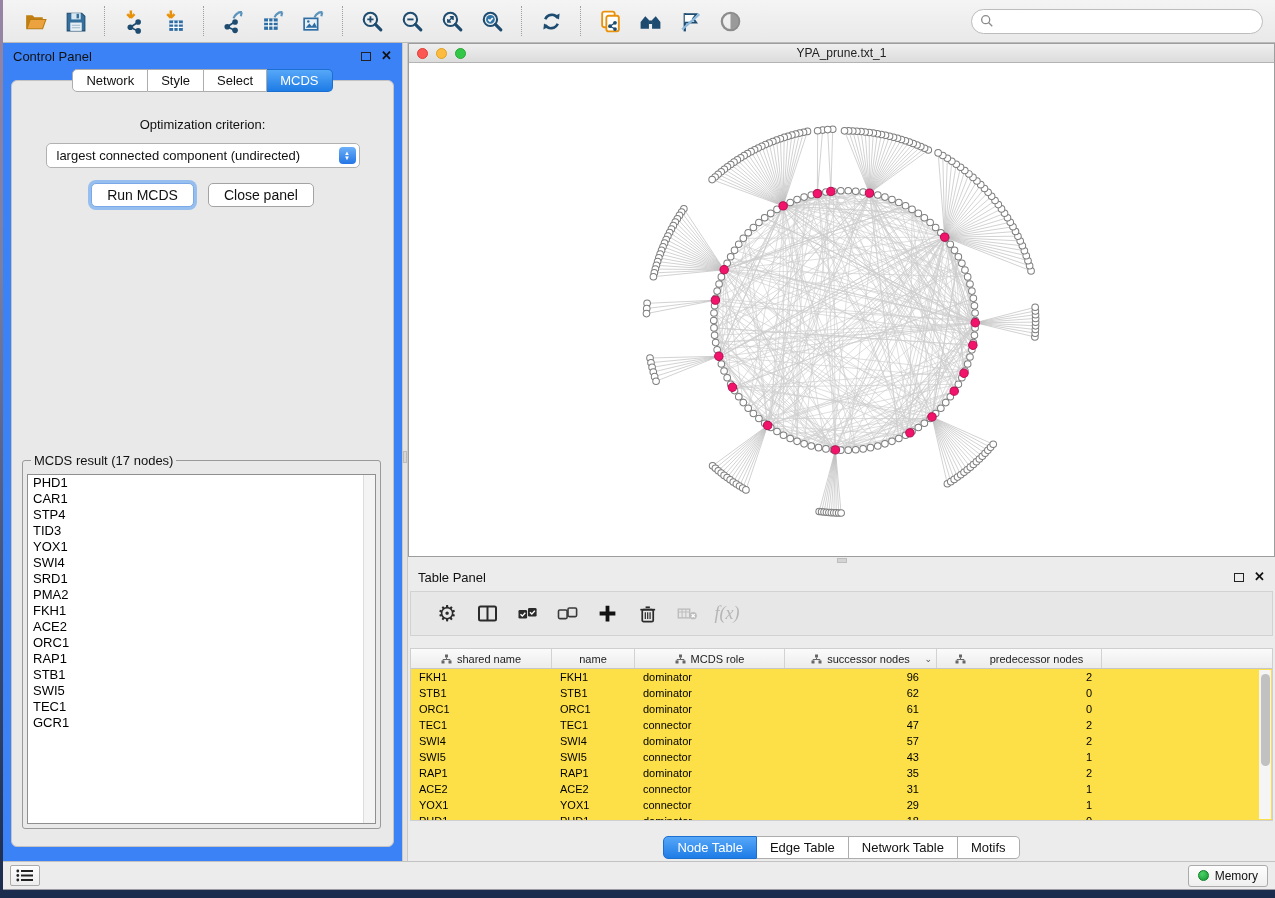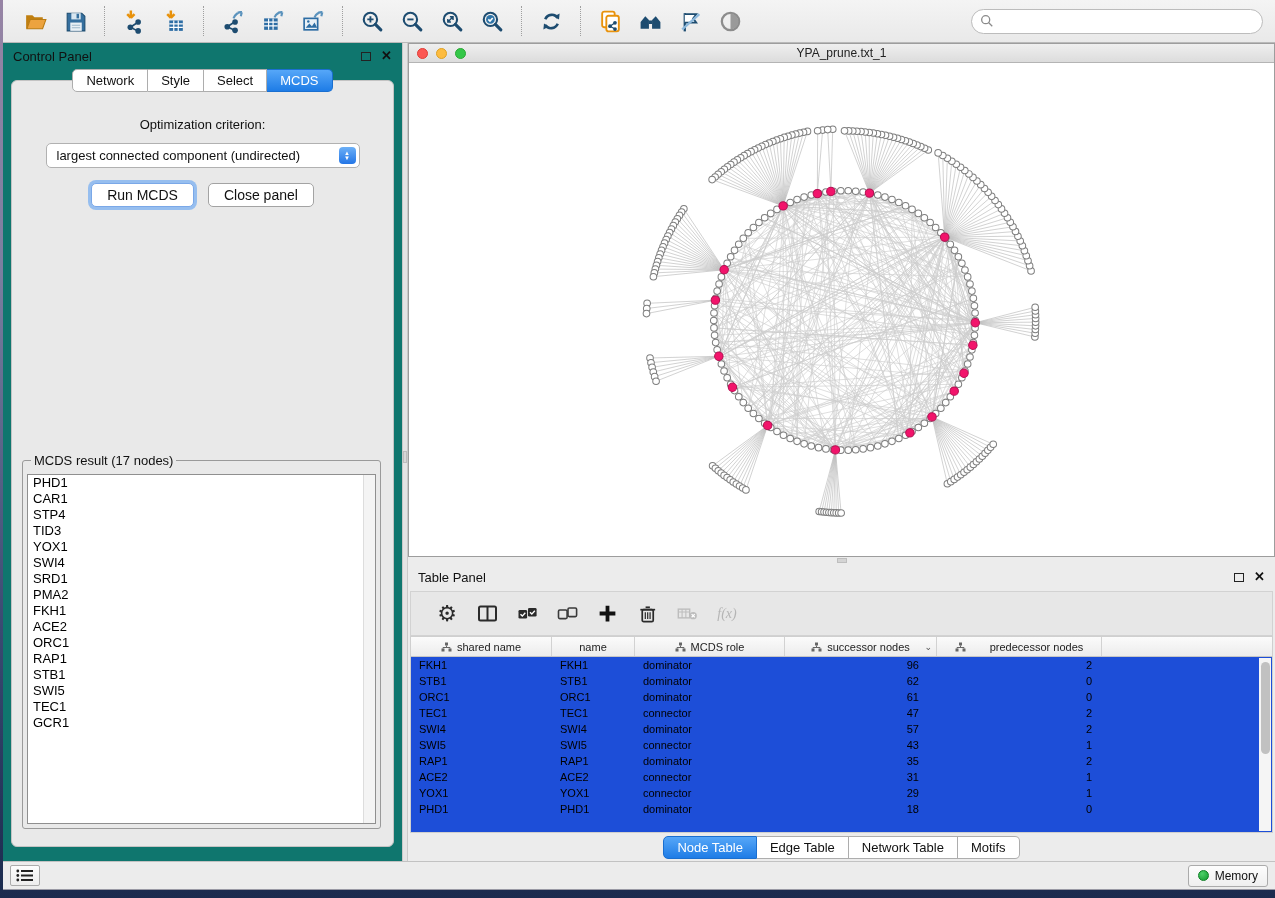--- a/index.html
+++ b/index.html
@@ -14,21 +14,21 @@
   .toolbar{height:43px;background:linear-gradient(#f4f4f4,#e9e9e9);border-bottom:1px solid #b9b9b9;display:flex;align-items:center;padding:0 12px;flex:none;}
   .tbtn{width:34px;height:34px;display:flex;align-items:center;justify-content:center;margin:0 3px;border-radius:4px;cursor:default;}
   .tbtn svg{width:25px;height:25px;}
   .tsep{width:1px;height:30px;border-left:1px dotted #9f9f9f;margin:0 9px;}
   .searchbox{margin-left:auto;width:292px;height:25px;background:#fff;border:1px solid #bcbcbc;border-radius:13px;display:flex;align-items:center;padding:0 8px;}
   .searchbox svg{width:14px;height:14px;flex:none;}
   .searchbox input{border:none;outline:none;background:transparent;flex:1;font-size:12px;margin-left:5px;font-family:"Liberation Sans",sans-serif;}
   
   .main{flex:1;display:flex;min-height:0;}
   
-  .cpanel{width:399px;flex:none;display:flex;flex-direction:column;background:#0f766e;}
+  .cpanel{width:399px;flex:none;display:flex;flex-direction:column;background:#3b82f6;}
   .panel-head{height:26px;display:flex;align-items:center;padding:0 10px;font-size:13px;color:#111;flex:none;}
   .panel-head .ph-icons{margin-left:auto;display:flex;align-items:center;gap:10px;}
   .float-ic{width:10px;height:9px;border:1.6px solid #222;display:inline-block;}
   .close-ic{font-size:13px;font-weight:bold;color:#111;line-height:10px;}
   .cp-tabs{display:flex;justify-content:center;flex:none;position:relative;z-index:2;}
   .seg-btn{font-size:13px;padding:3px 13px;background:#fff;border:1px solid #adadad;border-left-width:0;color:#111;cursor:default;}
   .seg-btn:first-child{border-left-width:1px;border-radius:5px 0 0 5px;}
   .seg-btn:last-child{border-radius:0 5px 5px 0;}
   .seg-btn.active{background:linear-gradient(#56a7f8,#1e7ce6);border-color:#1a6fd0;color:#fff;}
   .cp-content{margin:-12px 8px 14px;padding-top:12px;border:1px solid #c3c3c3;border-radius:6px;background:#e9e9e9;flex:1;position:relative;}
@@ -59,22 +59,22 @@
   .net-canvas{flex:1;position:relative;background:#fff;overflow:hidden;}
   .net-canvas svg{position:absolute;inset:0;}
   .hsplit{height:7px;flex:none;background:#ececec;position:relative;}
   .hhandle{position:absolute;top:1px;left:50%;width:10px;height:5px;margin-left:-5px;background:#d4d4d4;border:1px solid #bebebe;}
   
   .tpanel{flex:1;display:flex;flex-direction:column;background:#ececec;min-height:0;}
   .tp-toolbar{height:45px;flex:none;margin:1px 2px 0;background:#e7e7e7;border:1px solid #d2d2d2;display:flex;align-items:center;padding-left:16px;gap:0;}
   .ttbtn{width:40px;height:36px;display:flex;align-items:center;justify-content:center;}
   .ttbtn svg{width:21px;height:21px;}
   .gear-glyph{font-size:22px;color:#2b2b2b;line-height:22px;}
-  .fx-label{font-family:"Liberation Serif",serif;font-style:italic;font-size:14px;color:#b5b5b5;}
-  .tp-table{flex:1;margin:0 2px;background:#1d4ed8;border:1px solid #cfcfcf;position:relative;overflow:hidden;font-size:11px;}
+  .fx-label{font-family:"Liberation Serif",serif;font-style:italic;font-size:18px;color:#b5b5b5;}
+  .tp-table{flex:1;margin:12px 2px;background:#fde047;border:1px solid #cfcfcf;position:relative;overflow:hidden;font-size:11px;}
   .thead{display:flex;height:20px;background:linear-gradient(#fbfbfb,#ececec);border-bottom:1px solid #c6c6c6;color:#222;}
   .th{display:flex;align-items:center;justify-content:center;gap:5px;border-right:1px solid #d2d2d2;position:relative;}
   .th .sort{position:absolute;right:4px;color:#555;font-size:9px;}
   .trow{display:flex;height:16px;align-items:center;color:#000;}
   .td{padding-left:8px;white-space:nowrap;overflow:hidden;}
   .td.num{text-align:right;padding-left:0;}
   .c1{width:141px;flex:none;} .c2{width:83px;flex:none;} .c3{width:150px;flex:none;}
   .c4{width:152px;flex:none;} .c5{width:165px;flex:none;gap:24px;}
   .td.c4{padding-right:18px;} .td.c5{padding-right:10px;}
   .tscroll{position:absolute;top:21px;right:1px;bottom:1px;width:12px;background:#f5f5f5;}

